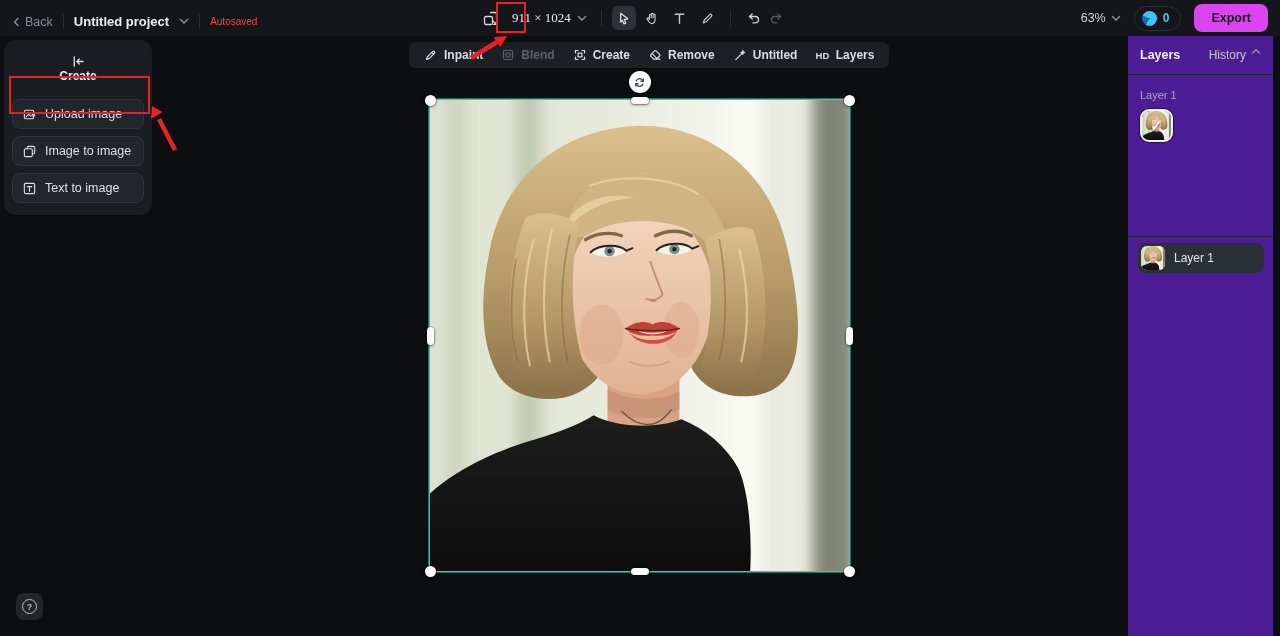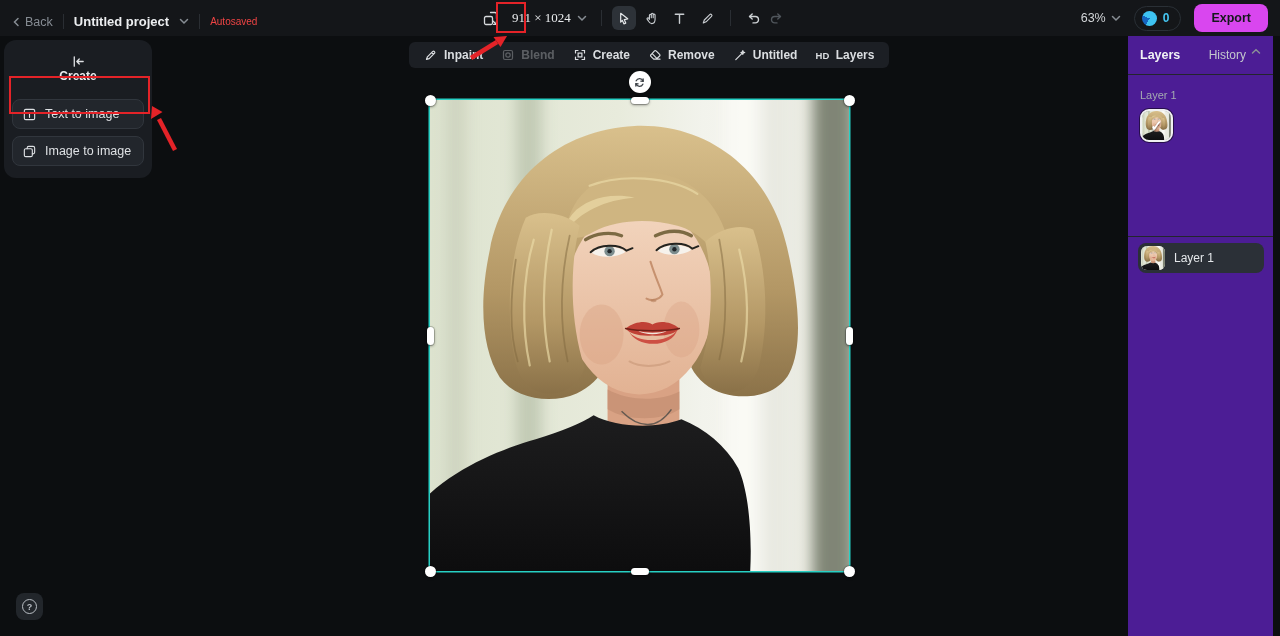--- a/index.html
+++ b/index.html
@@ -332,31 +332,39 @@
 
   <aside class="create-panel">
     <div class="cp-head">
       <svg class="ic" width="15" height="15" viewBox="0 0 16 16" stroke="#dde0e3" stroke-width="1.4" fill="none" stroke-linecap="round" stroke-linejoin="round">
           <path d="M3.5 3 V13 M13 8 H6.2 M8.8 5.4 L6.2 8 L8.8 10.6"></path>
         </svg>
       <span>Create</span>
     </div>
     <div class="cp-item">
       <svg class="ic" width="15" height="15" viewBox="0 0 16 16" stroke="#dde0e3" stroke-width="1.2" fill="none" stroke-linecap="round" stroke-linejoin="round">
-          <rect x="2.5" y="2.5" width="11" height="11" rx="1.5"></rect>
-          <path d="M5.5 6 H10.5 M8 6 V11"></path>
-        </svg>
-      <span>Text to image</span>
+          <rect x="2.5" y="3.5" width="10" height="9" rx="1.5"></rect>
+          <path d="M4.5 10.5 L7.3 7.7 L9.3 9.7"></path>
+          <path d="M12 11 V7.4 M10.4 9 L12 7.3 L13.6 9"></path>
+        </svg>
+      <span>Upload image</span>
     </div>
     <div class="cp-item">
       <svg class="ic" width="15" height="15" viewBox="0 0 16 16" stroke="#dde0e3" stroke-width="1.2" fill="none" stroke-linecap="round" stroke-linejoin="round">
           <rect x="2.5" y="5" width="8.5" height="8.5" rx="1.5"></rect>
           <path d="M5.5 5 V4.2 A1.7 1.7 0 0 1 7.2 2.5 H11.8 A1.7 1.7 0 0 1 13.5 4.2 V8.8 A1.7 1.7 0 0 1 11.8 10.5 H11"></path>
         </svg>
       <span>Image to image</span>
+    </div>
+    <div class="cp-item">
+      <svg class="ic" width="15" height="15" viewBox="0 0 16 16" stroke="#dde0e3" stroke-width="1.2" fill="none" stroke-linecap="round" stroke-linejoin="round">
+          <rect x="2.5" y="2.5" width="11" height="11" rx="1.5"></rect>
+          <path d="M5.5 6 H10.5 M8 6 V11"></path>
+        </svg>
+      <span>Text to image</span>
     </div>
   </aside>
 
   <aside class="layers-panel">
     <div class="lp-head">
       <span class="lp-title">Layers</span>
       <div class="lp-history">
         <span>History</span>
         <svg class="ic" width="10" height="7" viewBox="0 0 10 7">
             <path d="M1.5 5 L5 1.8 L8.5 5" stroke="#8a9096" stroke-width="1.5" fill="none" stroke-linecap="round"></path>

